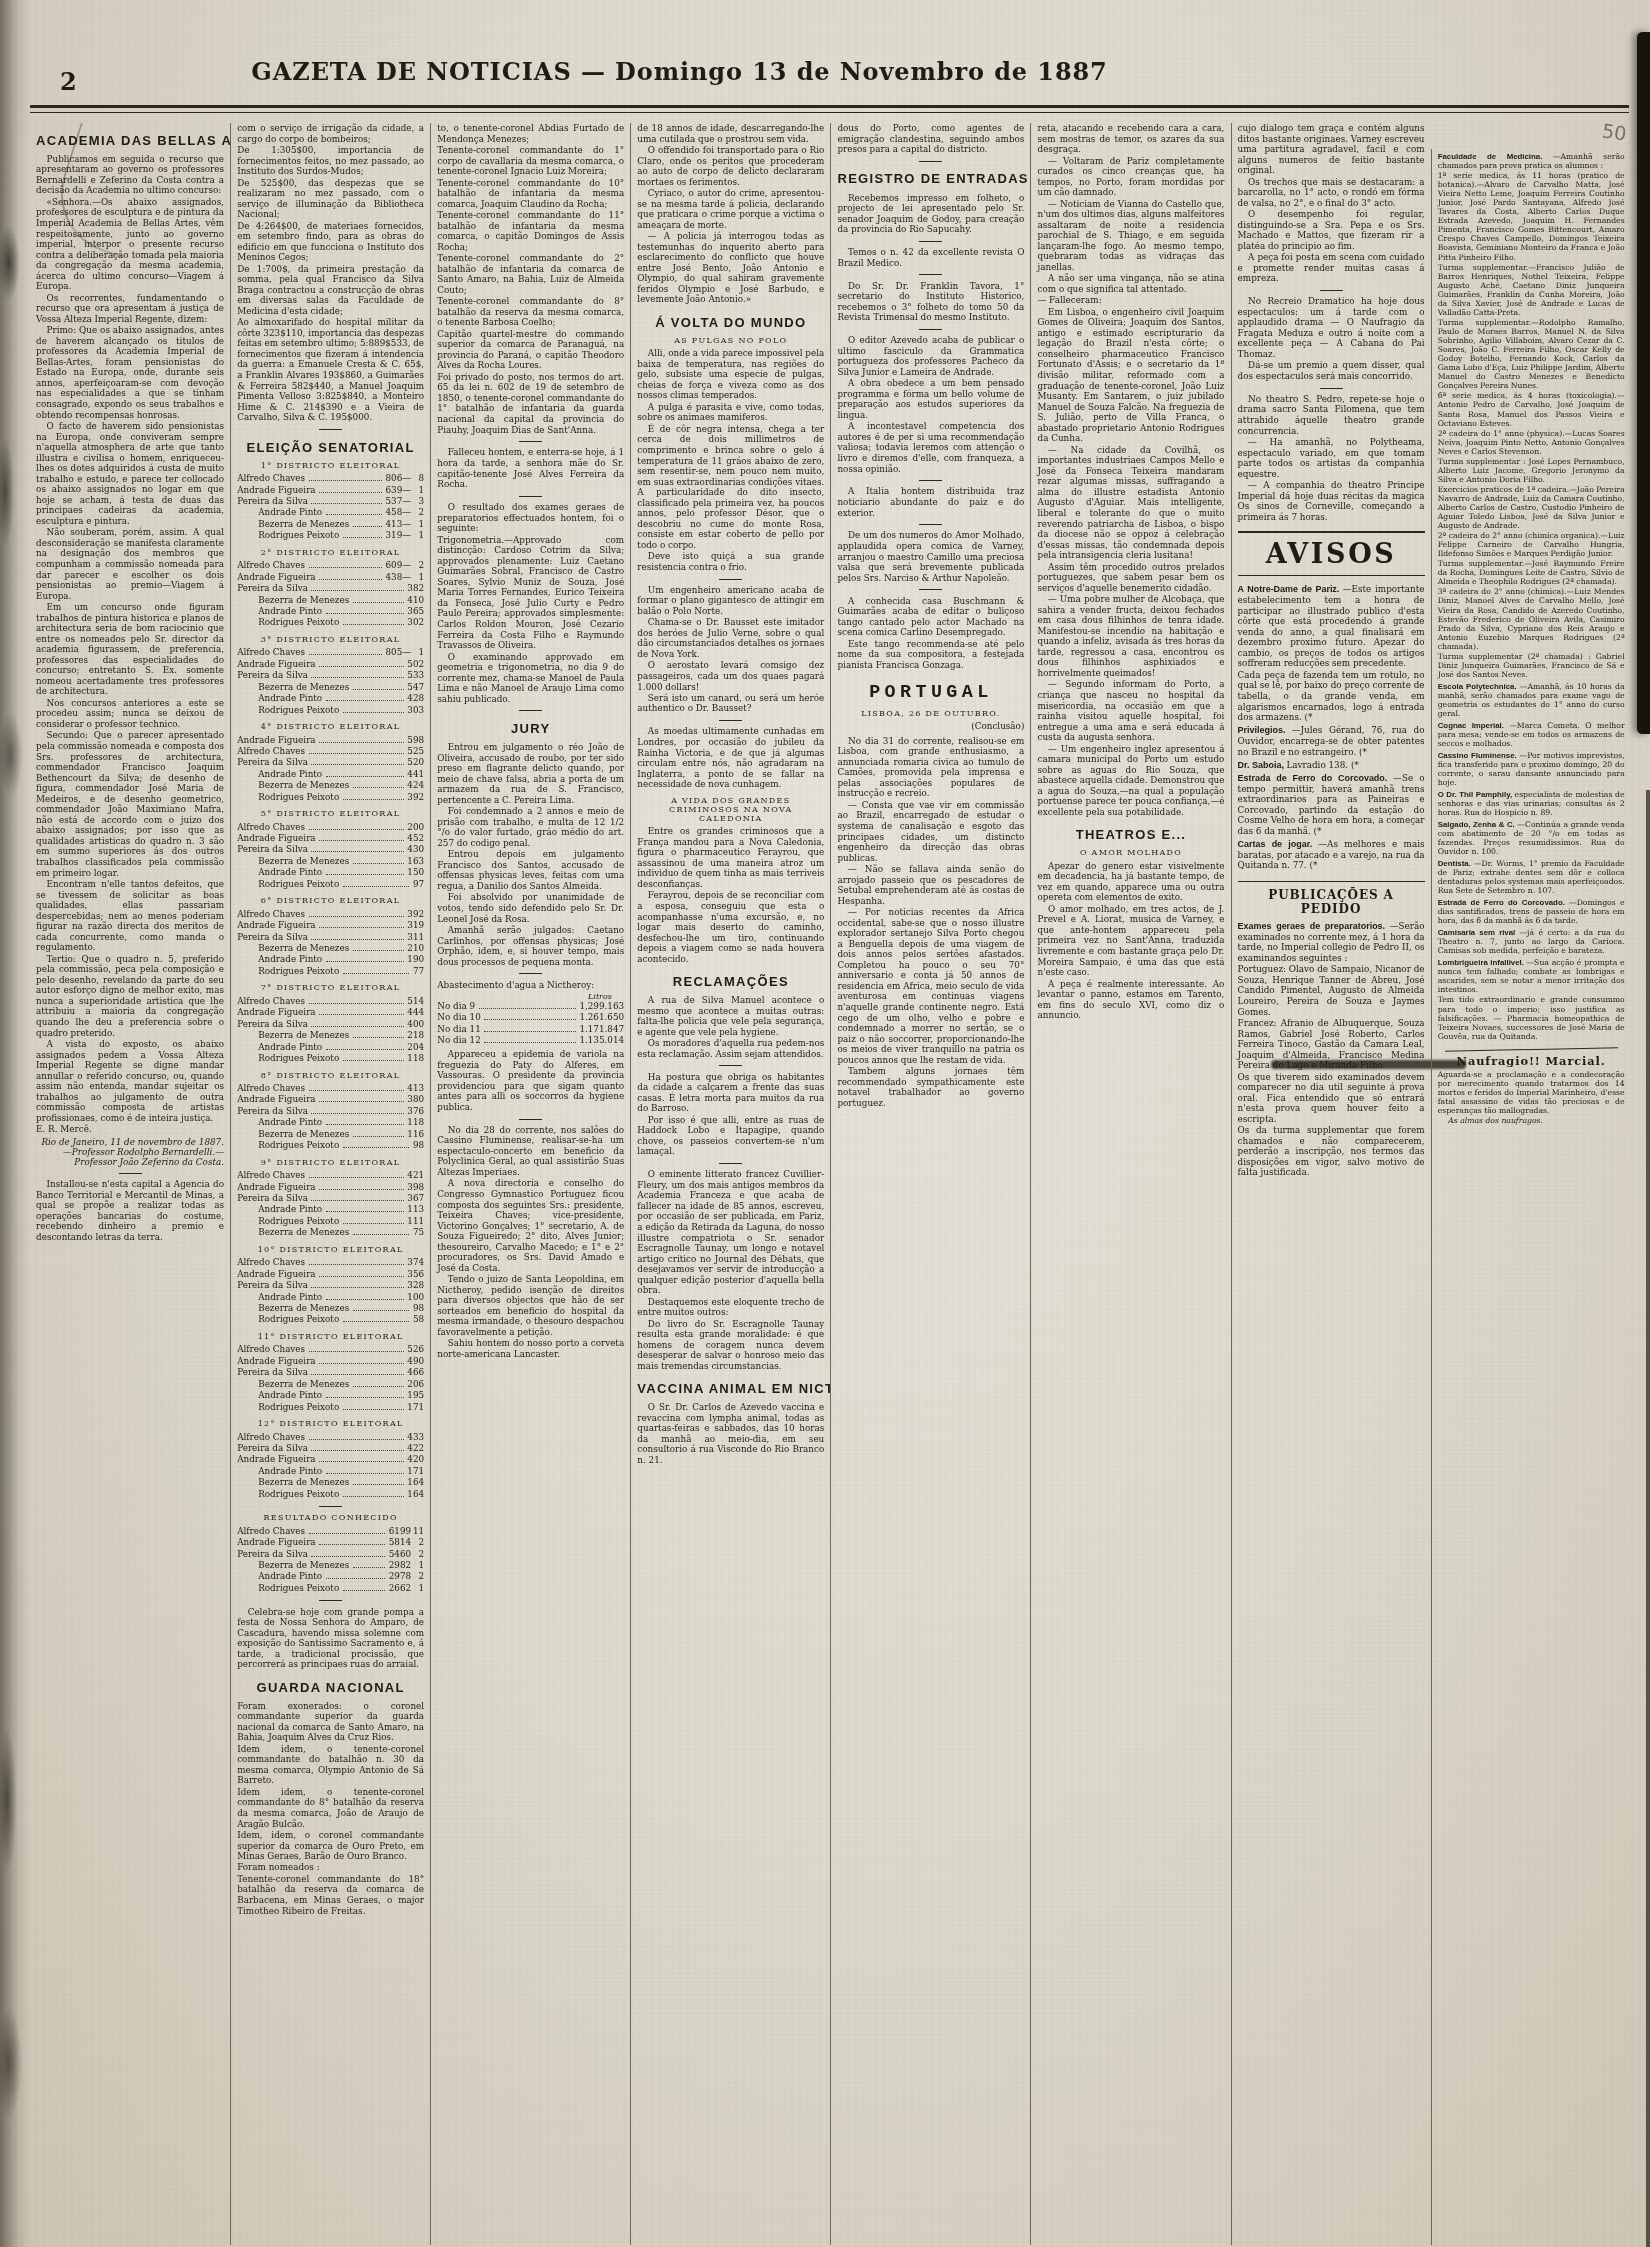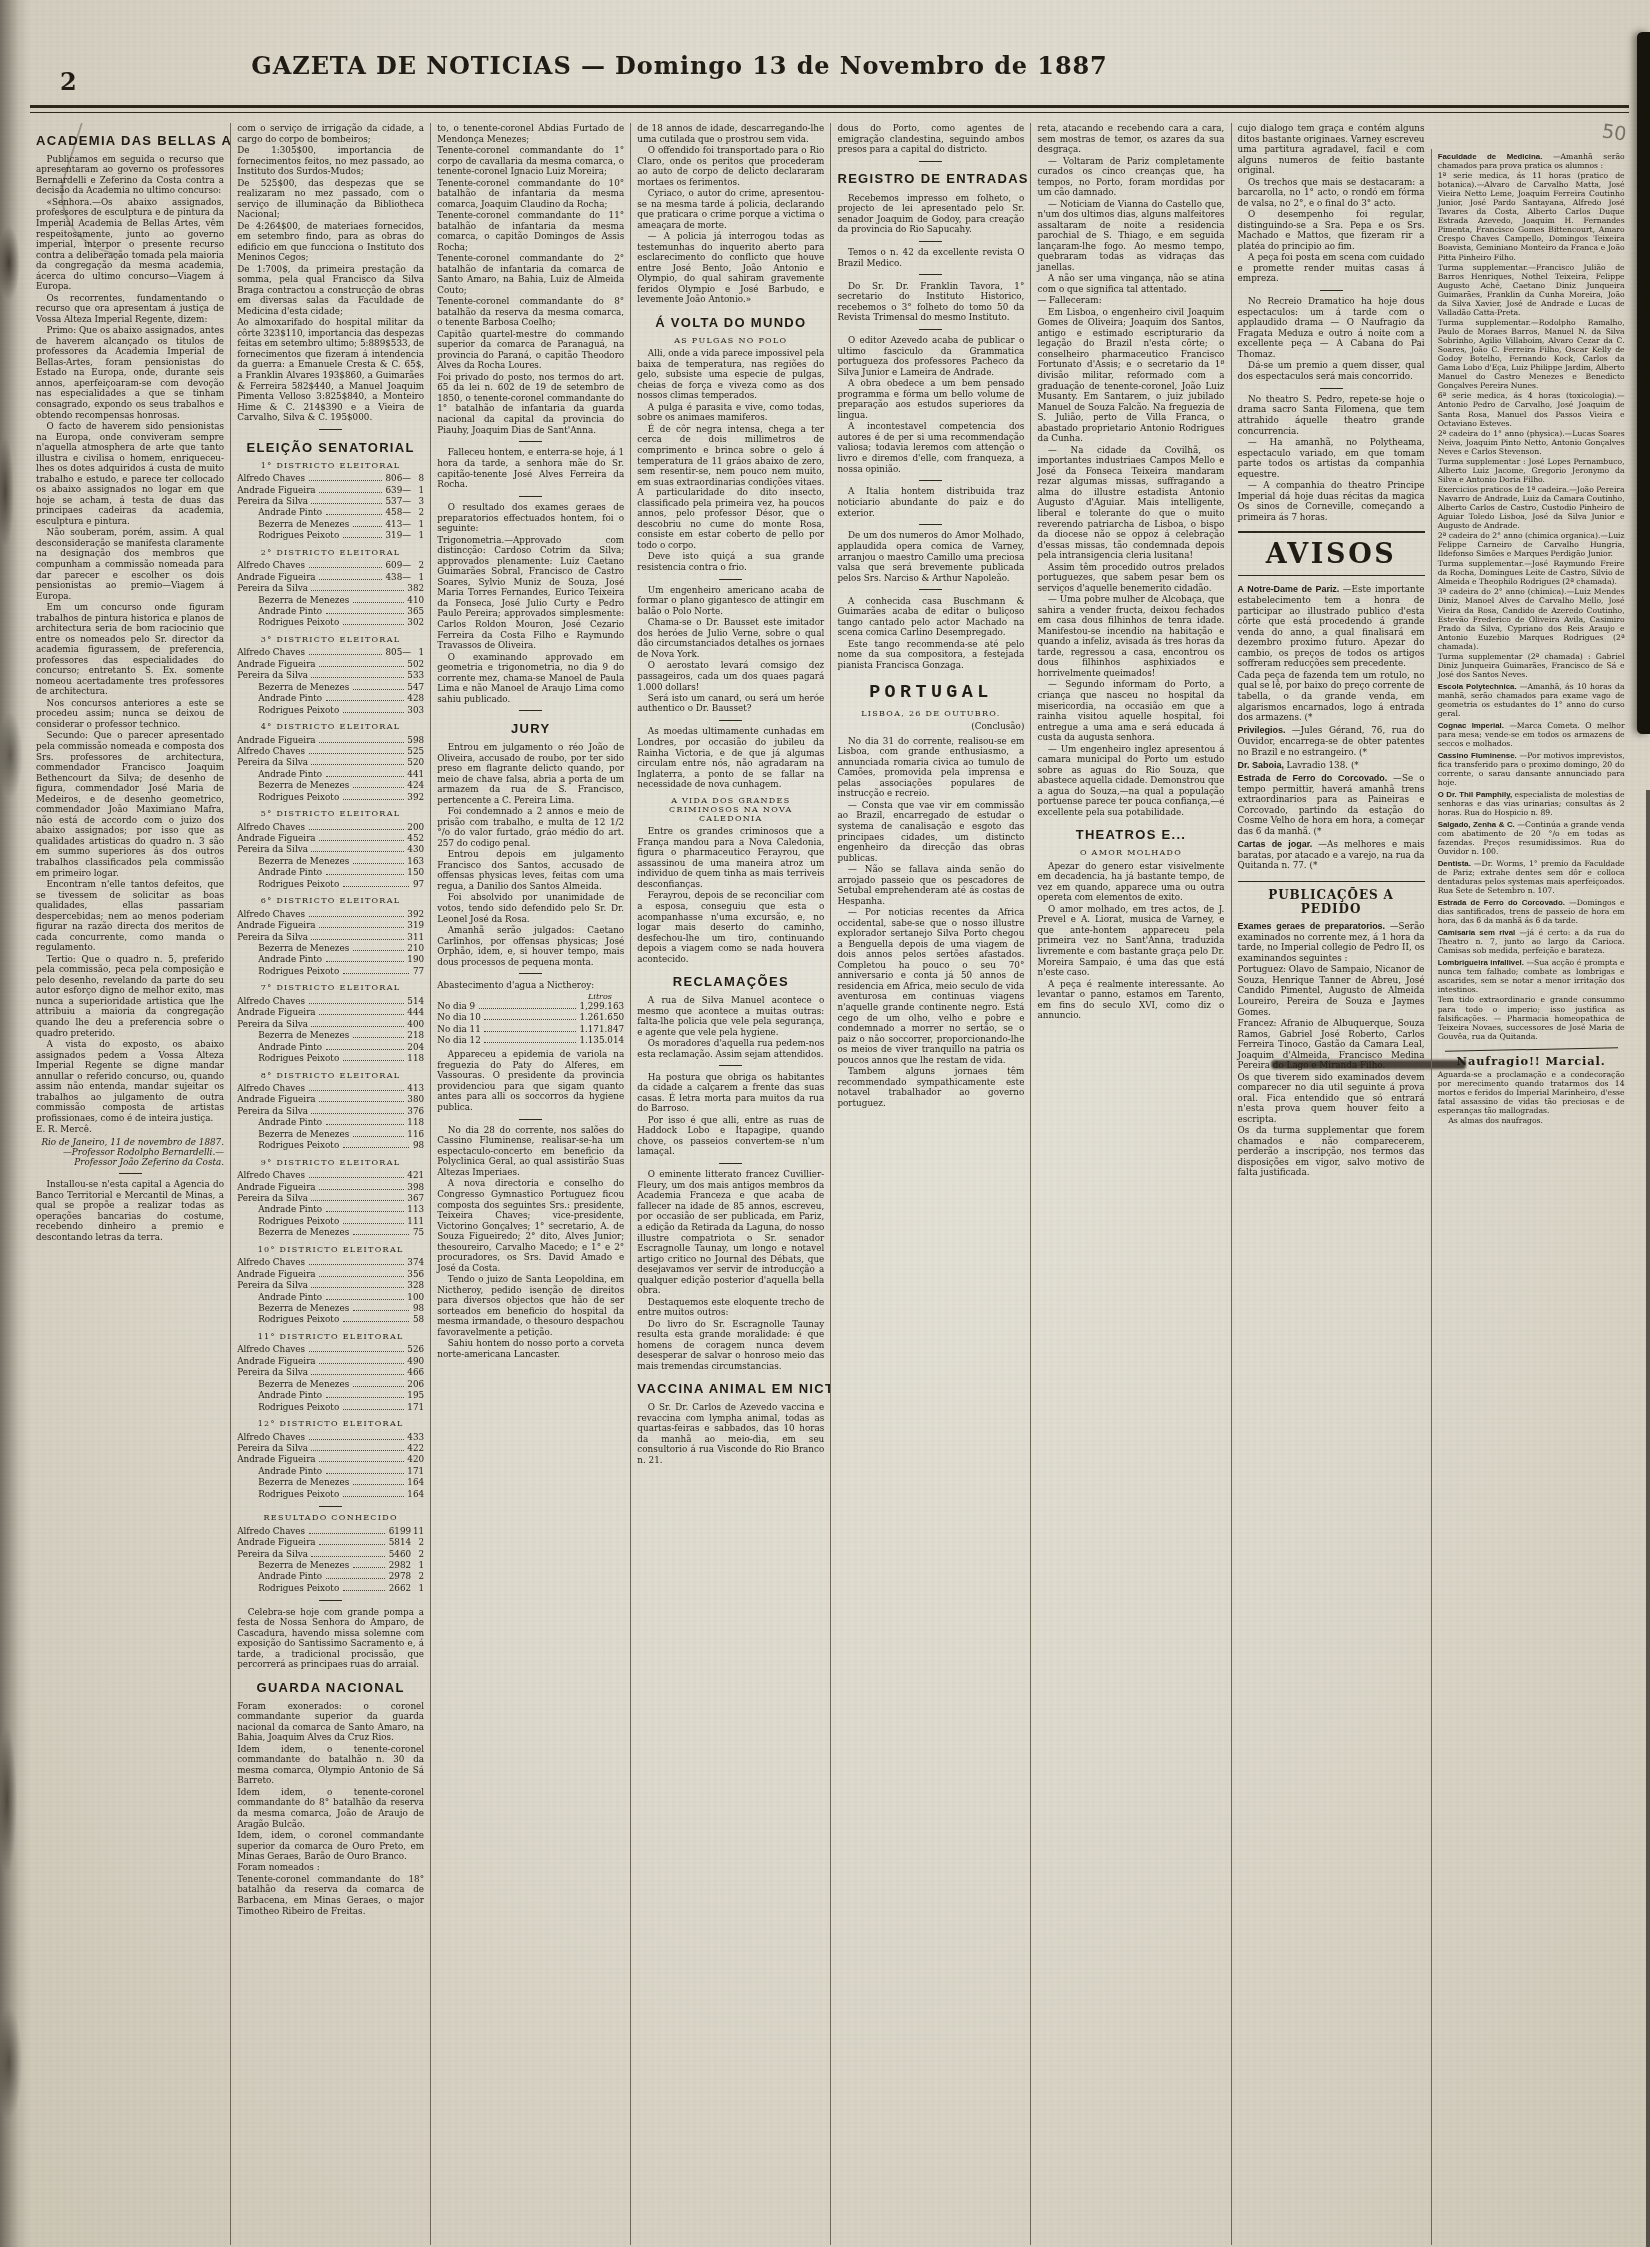--- a/index.html
+++ b/index.html
@@ -19,32 +19,32 @@
       radial-gradient(14px 105px at 7px 1800px, rgba(30,25,18,.6), transparent 70%),
       radial-gradient(19.3px 79px at 8.8px 2063px, rgba(30,25,18,.55), transparent 70%);}
   .edgeR1{position:absolute;right:0;top:32px;width:13px;height:702px;background:#17130d;border-radius:5.3px 0 0 5.3px;box-shadow:-3.5px 0 7px rgba(23,19,13,.5);}
   .edgeR2{position:absolute;right:0;top:790px;width:4.4px;height:1457px;background:rgba(23,19,13,.65);}
   .scratch{position:absolute;left:61px;top:132px;width:79px;height:114px;border-left:2.6px solid rgba(50,42,32,.35);border-bottom:2.6px solid rgba(50,42,32,.25);border-radius:0 0 0 61px;transform:rotate(18deg);}
   .mark50{position:absolute;right:23px;top:121px;font-family:"DejaVu Sans",sans-serif;font-size:19.3px;color:rgba(40,34,26,.55);transform:rotate(8deg);}
   .smudgebar{position:absolute;left:1271px;top:1060px;width:195px;height:8.8px;background:rgba(35,29,21,.8);border-radius:3.5px;filter:blur(0.9px);}
   
   #header{position:absolute;top:51px;left:30px;right:21px;height:63px;}
   .pagenum{position:absolute;left:30px;top:16px;font-size:24px;font-weight:bold;}
-  .masthead{position:absolute;left:0;width:1299px;top:0;text-align:center;font-size:24px;font-weight:bold;letter-spacing:0.9px;white-space:nowrap;}
+  .masthead{position:absolute;left:0;width:1299px;top:6px;text-align:center;font-size:24px;font-weight:bold;letter-spacing:0.9px;white-space:nowrap;}
   .rule1{position:absolute;left:0;right:0;top:54px;border-top:3.5px solid #2c2godt;border-top:3.5px solid #2c2719;}
   .rule2{position:absolute;left:0;right:0;top:61px;border-top:1.3px solid #2c2719;}
   
   #cols{position:absolute;top:123px;left:30px;right:19.3px;bottom:1.8px;display:grid;grid-template-columns:repeat(8,1fr);}
   .col{border-left:0.9px solid #6e6758;padding:0 6.1px;overflow:hidden;}
   .col:first-child{border-left:none;}
   .col.small{font-size:7.7px;margin-top:26px;}
   .p,.pn,.pi{margin:0 0 0.9px;text-align:justify;font-size:8.8px;line-height:1.2;}
   .col.small .p,.col.small .pn,.col.small .pi,.col.small .ad{font-size:7.7px;line-height:1.18;}
   .p{text-indent:10.5px;}
-  .pi{text-indent:10.5px;}
+  .pi{font-style:italic;text-indent:10.5px;}
   .h1{font-family:"Liberation Sans",sans-serif;font-weight:bold;font-size:13px;letter-spacing:1.3px;text-align:center;margin:9.7px 0 6.1px;white-space:nowrap;}
   .hport{font-family:Liberation Mono, monospace;font-weight:900;font-size:18.4px;letter-spacing:4.4px;text-align:center;margin:11.4px 0 2.6px;}
   .havisos{font-weight:bold;font-size:27px;letter-spacing:2.6px;text-align:center;border-top:2.6px double #2c2719;border-bottom:1.8px solid #2c2719;padding:5.3px 0 6.1px;margin:8.8px 0 8px;}
   .hpub{font-weight:bold;font-size:12px;text-align:center;letter-spacing:0.9px;border-top:0.9px solid #2c2719;padding-top:5.3px;margin:10.5px 0 5.3px;}
   .sub{font-size:8px;text-align:center;letter-spacing:1.3px;margin:6.1px 0 3.5px;}
   .subi{text-align:right;font-size:8.8px;margin:0.9px 0 4.4px;}
   .sep{width:23px;border-top:1.3px solid #2c2719;margin:6.1px auto 5.3px;}
   .votes{margin:1.8px 0 2.6px;}
   .vh{text-align:right;font-style:italic;font-size:8px;margin-right:12.3px;}
   .vr{display:flex;align-items:baseline;font-size:8.8px;line-height:1.3;}

